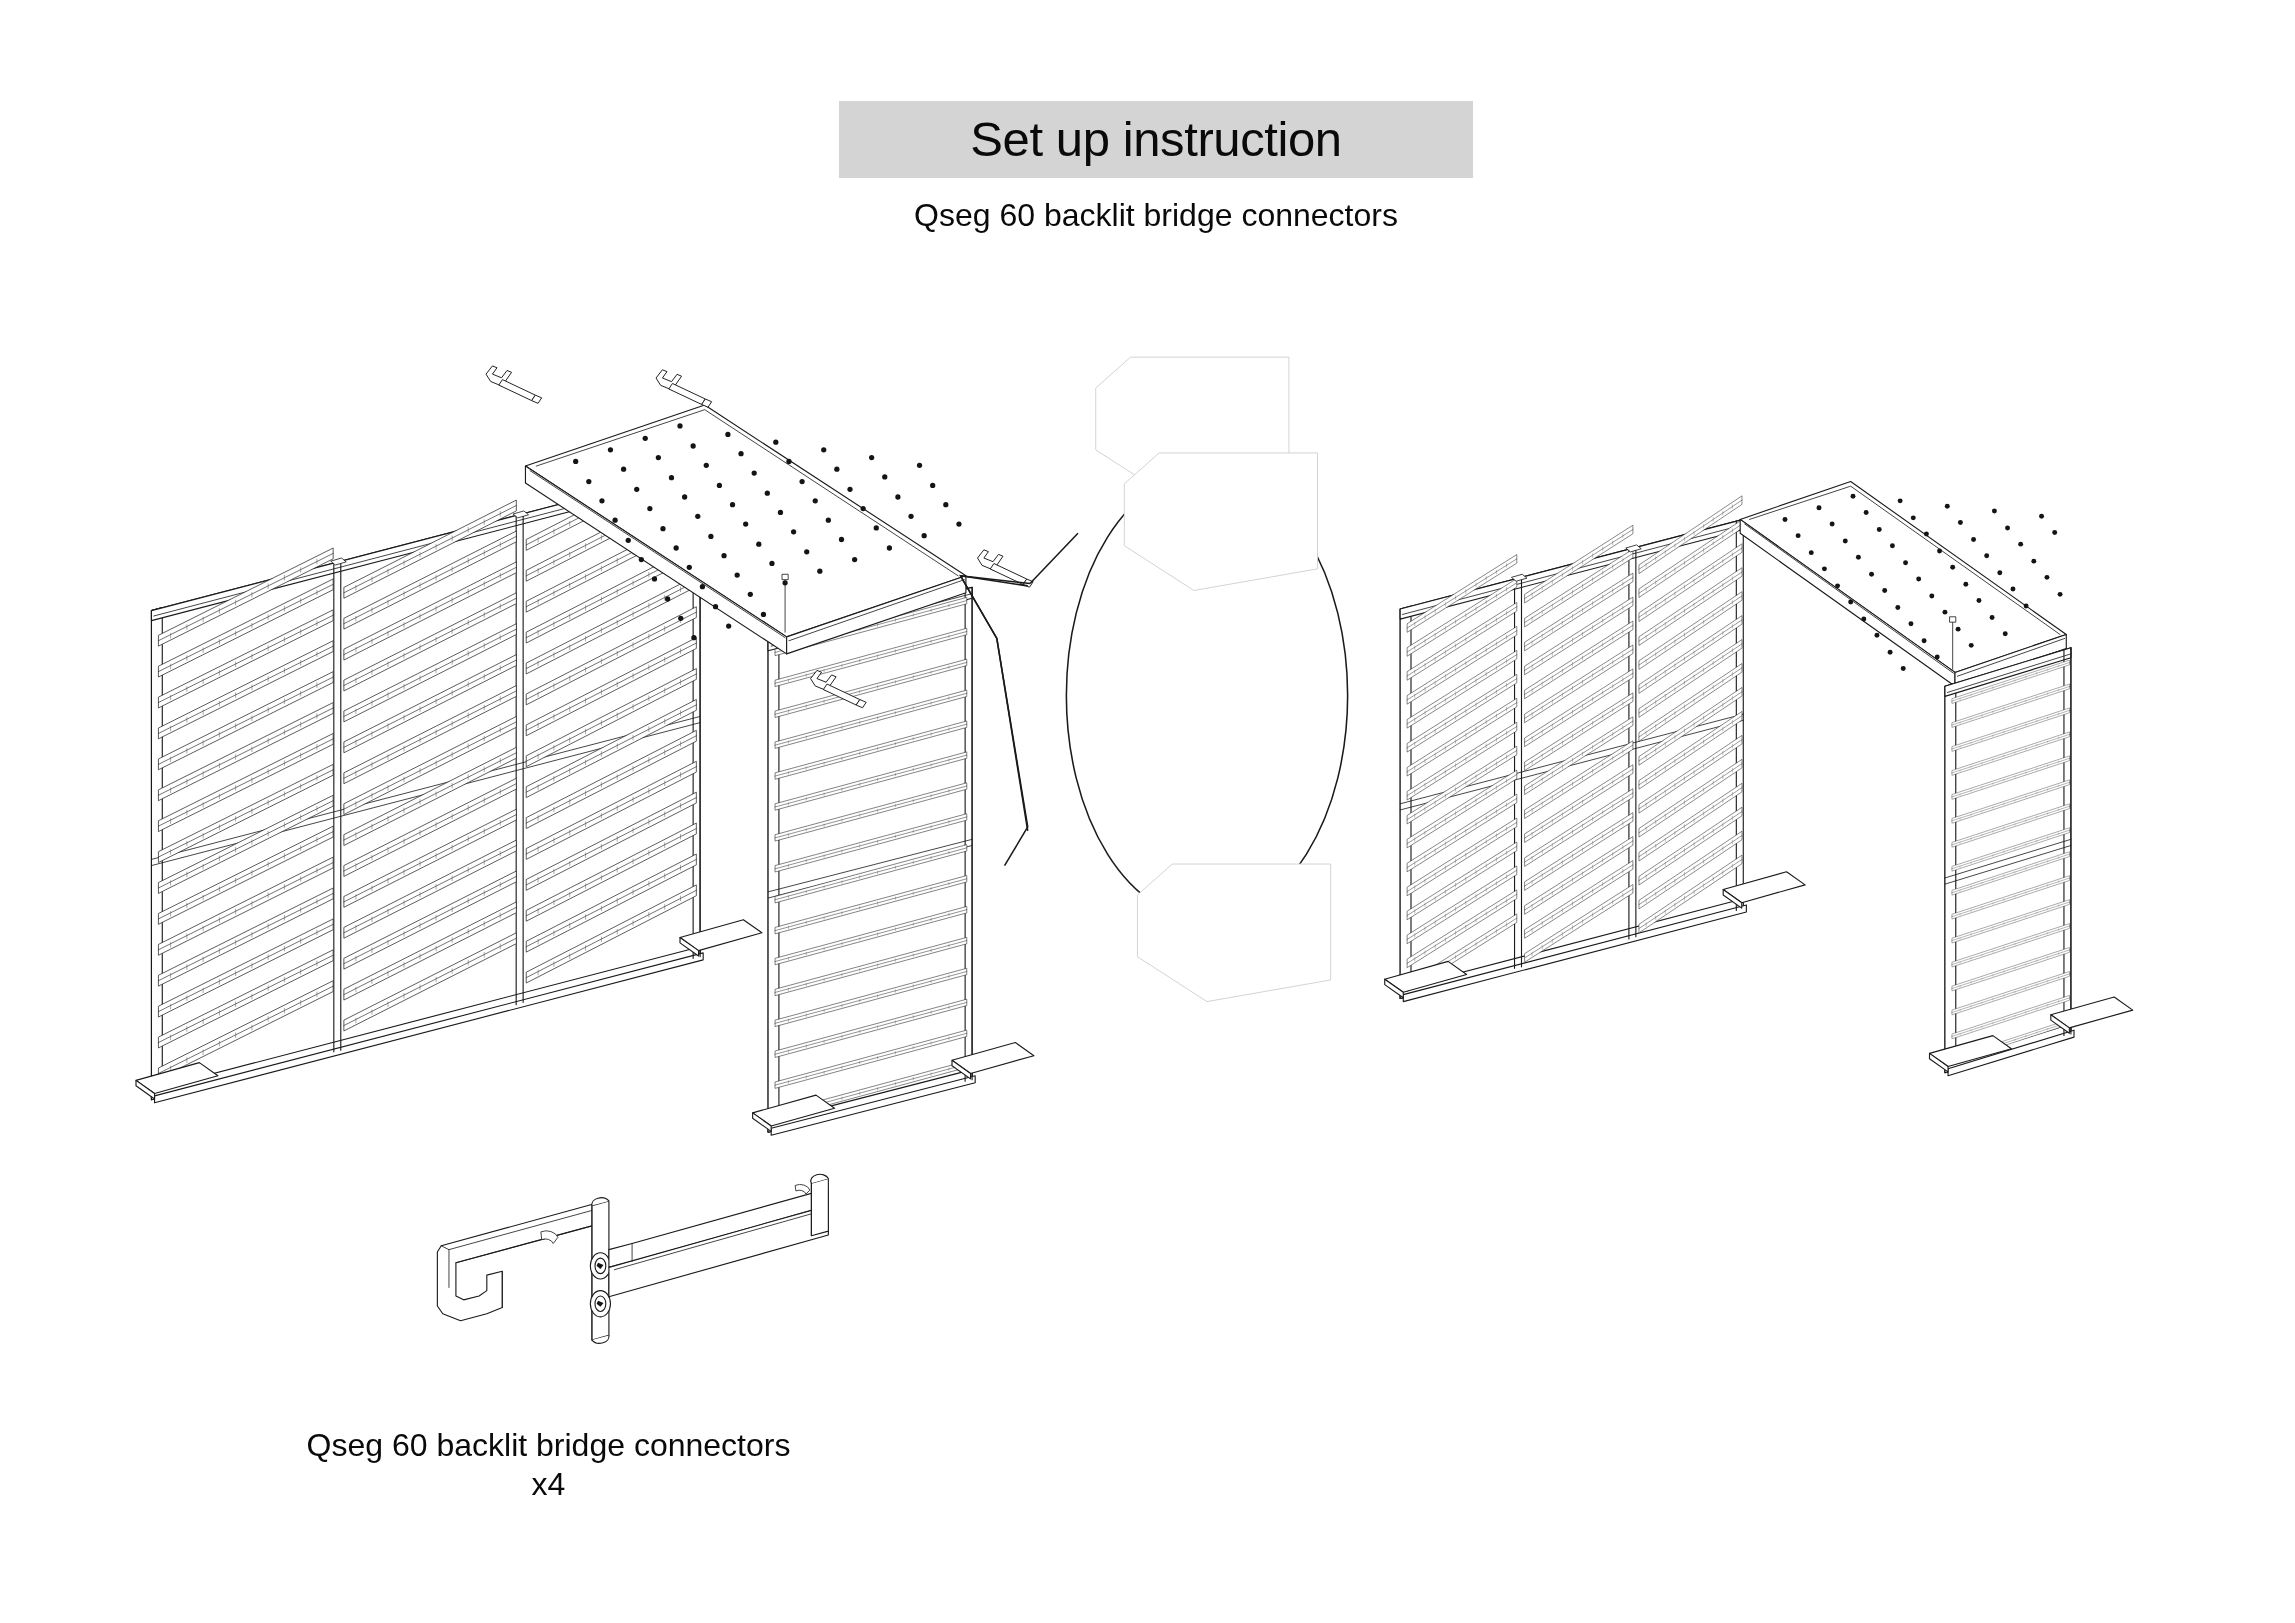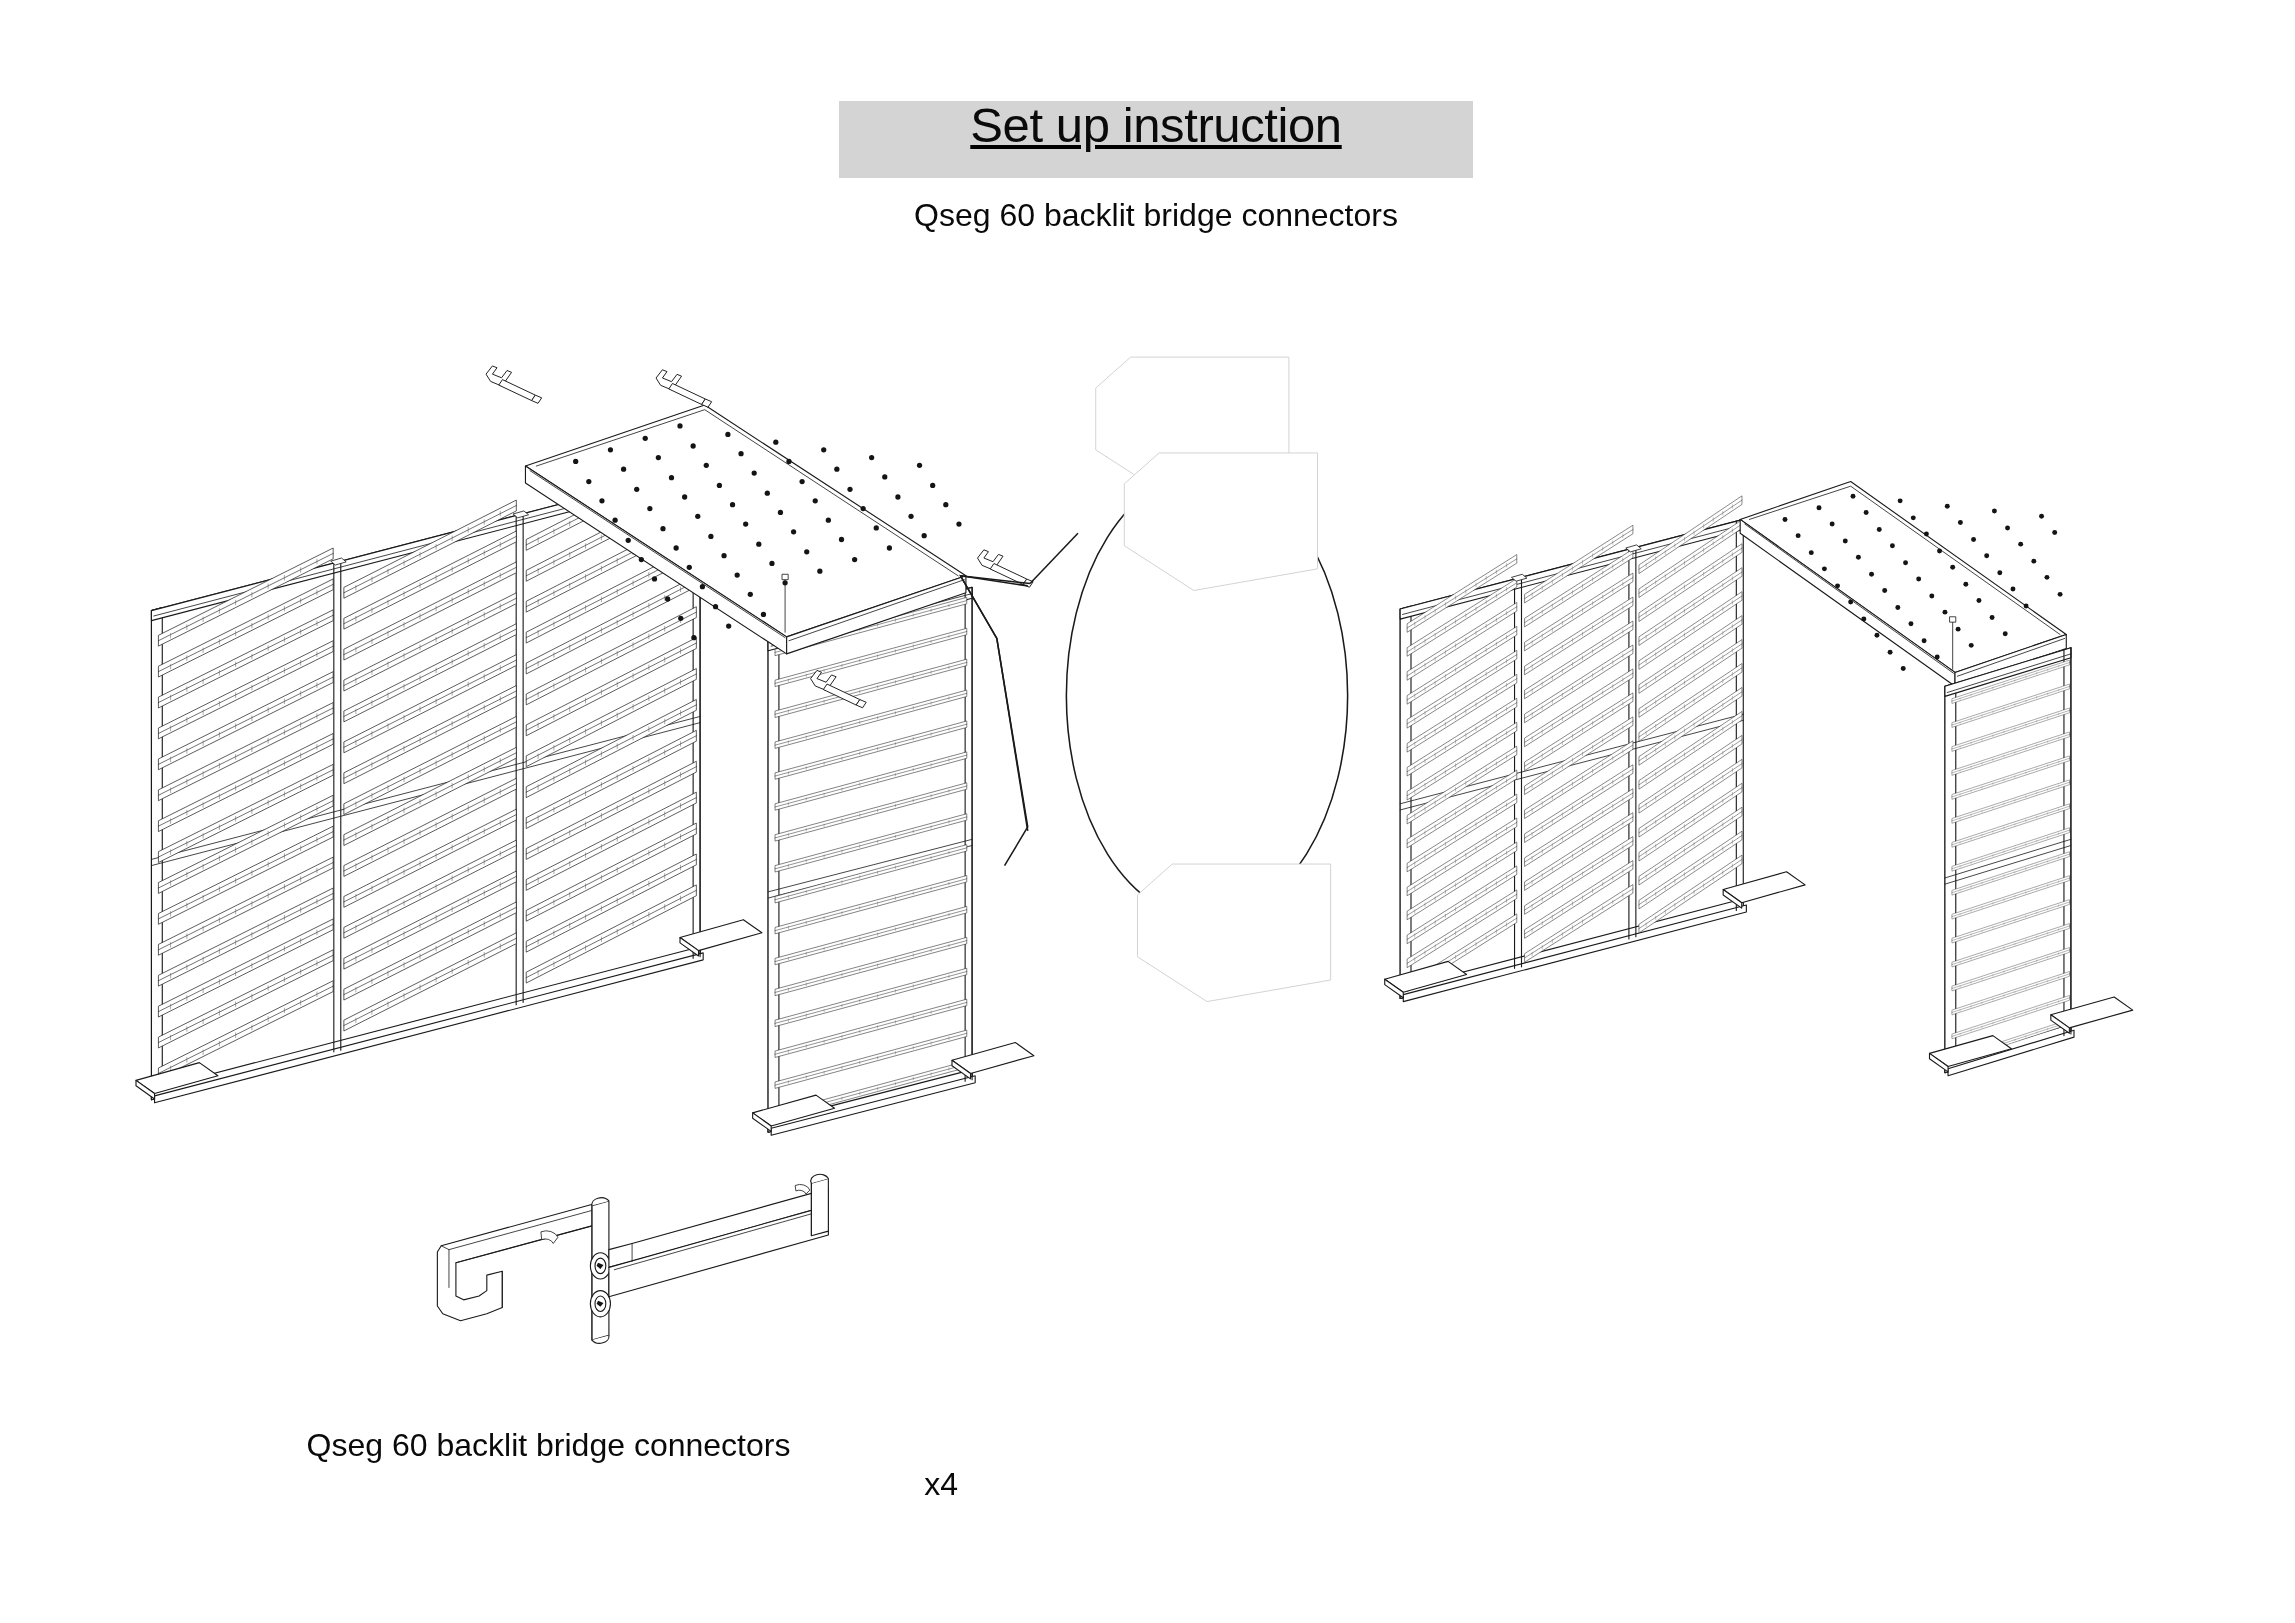--- a/index.html
+++ b/index.html
@@ -31,23 +31,22 @@
   }
   
   #title-band {
     position: absolute;
     left: 839px;
     top: 101px;
     width: 634px;
     height: 77px;
     background: #d4d4d4;
     display: flex;
-    align-items: flex-start;
+    align-items: center;
     justify-content: center;
-    text-decoration: underline;
   }
   #title-text {
     font-size: 49px;
     font-weight: 400;
     letter-spacing: -0.4px;
     line-height: 1;
     white-space: nowrap;
     color: #0a0a0a;
   }
   #subtitle-text {
@@ -65,21 +64,21 @@
   #part-caption {
     position: absolute;
     left: 139px;
     top: 1426px;
     width: 819px;
     text-align: center;
     font-size: 32px;
     line-height: 1.22;
     color: #0a0a0a;
   }
-  #part-caption .qty { display: block; text-align: right; }
+  #part-caption .qty { display: block; }
 
   svg { display: block; }
   .lz { fill: none; stroke: #1a1a1a; stroke-width: 1.45; stroke-linejoin: round; stroke-linecap: round; }
   .lzt { fill: none; stroke: #1a1a1a; stroke-width: 1.05; stroke-linejoin: round; stroke-linecap: round; }
   .lzh { fill: none; stroke: #555; stroke-width: 0.85; }
   .lzf { fill: #ffffff; stroke: #1a1a1a; stroke-width: 1.45; stroke-linejoin: round; }
   .lzf2 { fill: #ffffff; stroke: #1a1a1a; stroke-width: 1.05; stroke-linejoin: round; }
   .dot { fill: #141414; }
   .bubble { fill: none; stroke: #1a1a1a; stroke-width: 2.0; }
   .clipedge { fill: #ffffff; stroke: #cfcfcf; stroke-width: 1.2; stroke-linejoin: round; }

